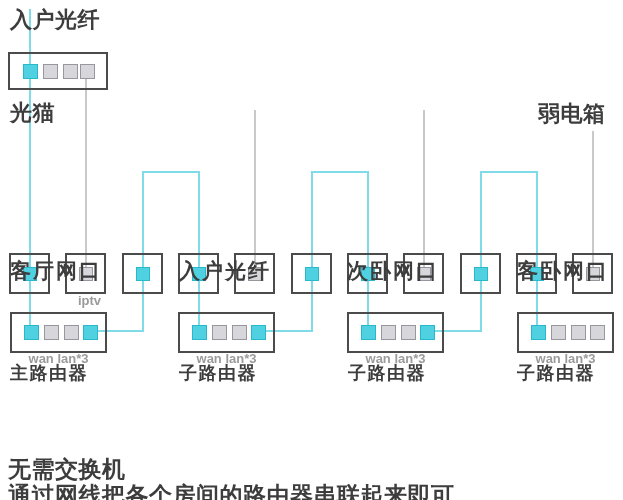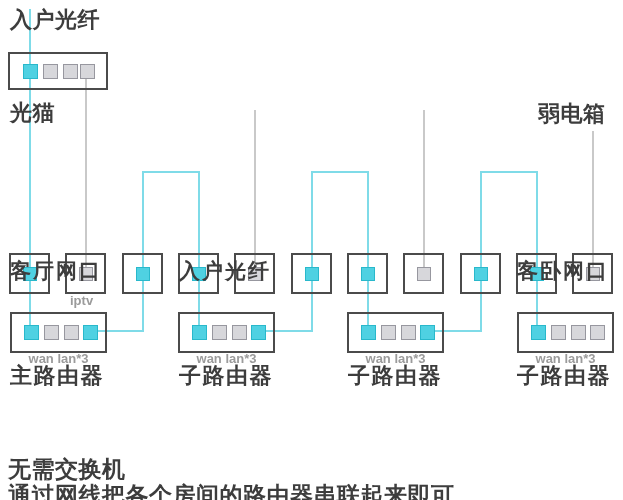--- a/index.html
+++ b/index.html
@@ -29,23 +29,23 @@
   .dport{
     position:absolute;width:15px;height:15px;box-sizing:border-box;
     border:1.5px solid #97979f;background:#d7d7db;z-index:3;display:block;
   }
   .active{background:#4fd1e2 !important;border-color:#29b8cb !important;}
   .idle{background:#d7d7db;border-color:#97979f;}
   
   .t{position:absolute;z-index:4;white-space:nowrap;line-height:1.15;}
   .big{font-size:22px;letter-spacing:0.5px;}
   .room{font-size:21px;letter-spacing:2px;top:211px;margin-top:48px;}
-  .rlabel{font-size:22px;letter-spacing:1.5px;top:363px;}
+  .rlabel{font-size:18px;letter-spacing:1.5px;top:363px;}
   .caption{position:absolute;z-index:4;font-size:13px;color:#9b9b9b;text-align:center;top:351px;white-space:nowrap;}
-  .iptv{position:absolute;z-index:4;font-size:13px;color:#9b9b9b;text-align:left;top:293px;}
+  .iptv{position:absolute;z-index:4;font-size:13px;color:#9b9b9b;text-align:right;top:293px;}
   .footer-line{font-size:23px;letter-spacing:0.5px;}
 </style>
 </head>
 <body>
 
 <div id="canvas">
 
   <div class="vline cyan" style="left:28.5px;top:9px;height:323px;"></div>
 
   <div class="vline gray" style="left:85px;top:76px;height:198px;"></div>
@@ -75,20 +75,21 @@
     <span class="dport active" style="left:13px;top:10px;"></span>
     <span class="dport idle" style="left:33px;top:10px;"></span>
     <span class="dport idle" style="left:53px;top:10px;"></span>
     <span class="dport idle" style="left:70px;top:10px;"></span>
   </div>
   <div class="t big" style="left:10px;top:100px;">光猫</div>
   <div class="t big" style="left:538px;top:101px;">弱电箱</div>
 
   <div class="t room" style="left:10px;">客厅网口</div>
   <div class="t room" style="left:179px;">入户光纤</div>
+  <div class="t room" style="left:347px;">次卧网口</div>
   <div class="t room" style="left:517px;">客卧网口</div>
 
   <div class="wbox" style="left:9px;">
       <span class="jack active"></span>
     </div>
   <div class="wbox" style="left:65px;">
       <span class="jack idle"></span>
     </div>
   <div class="wbox" style="left:122px;">
       <span class="jack active"></span>

